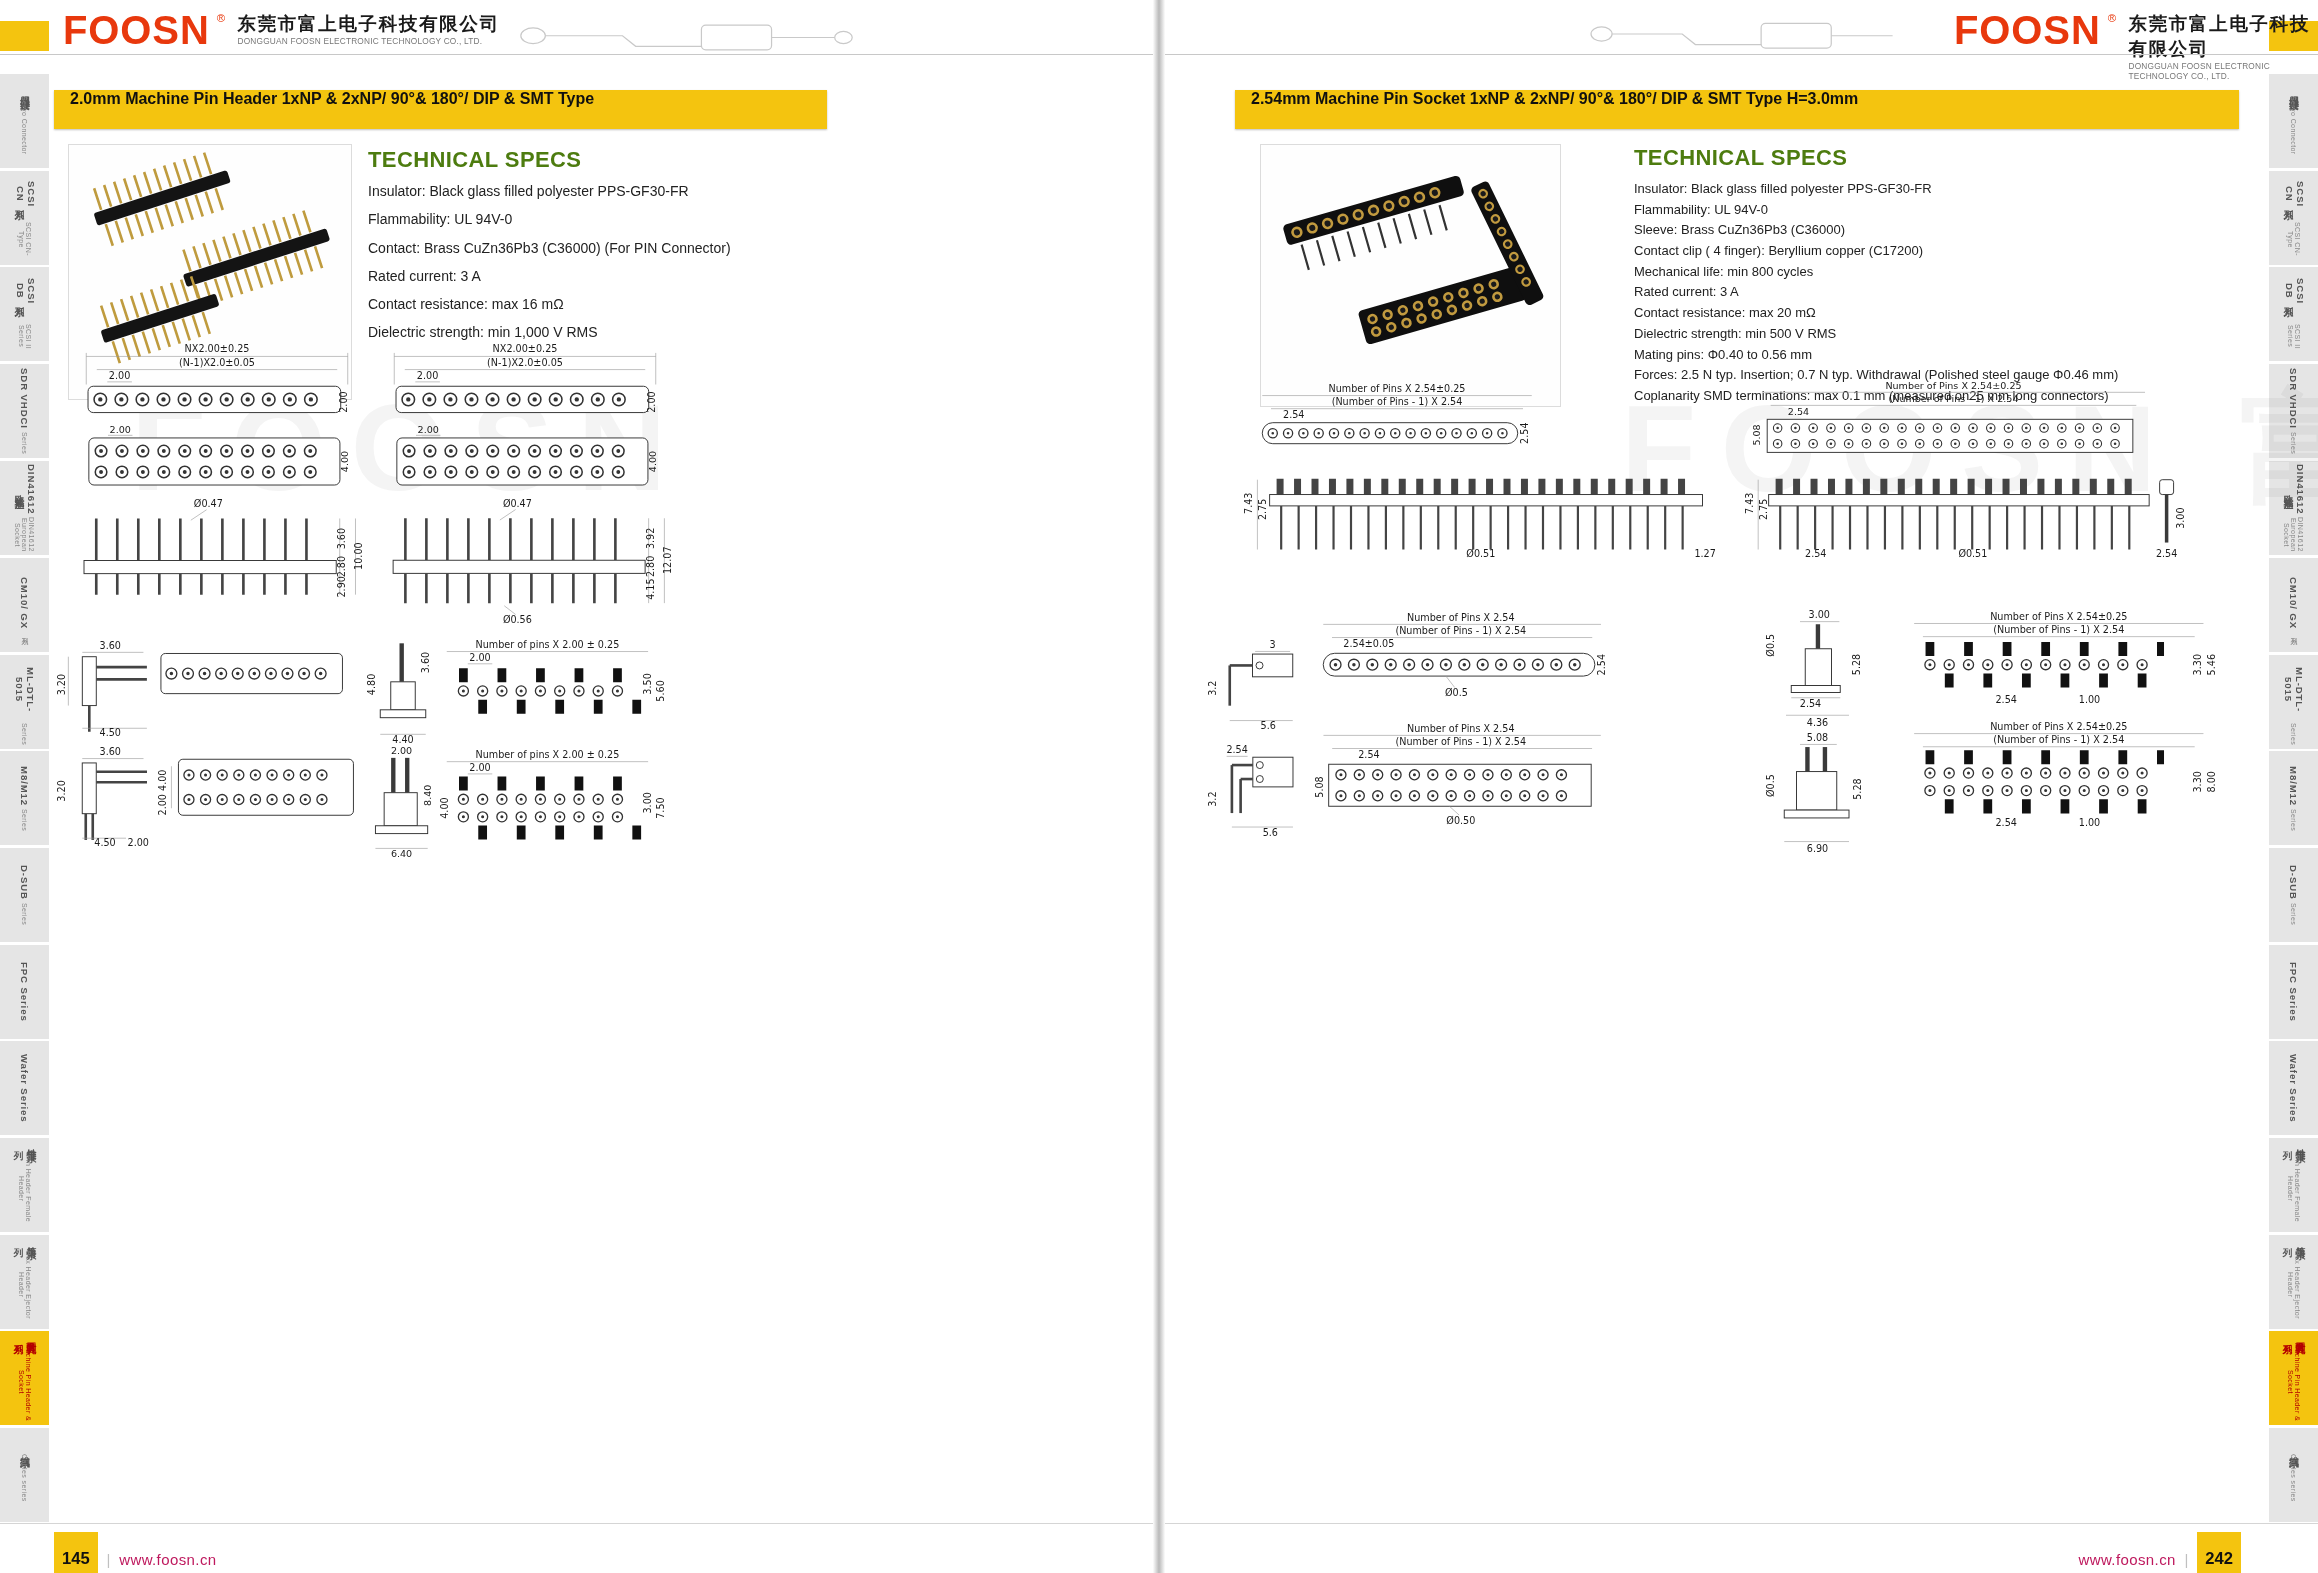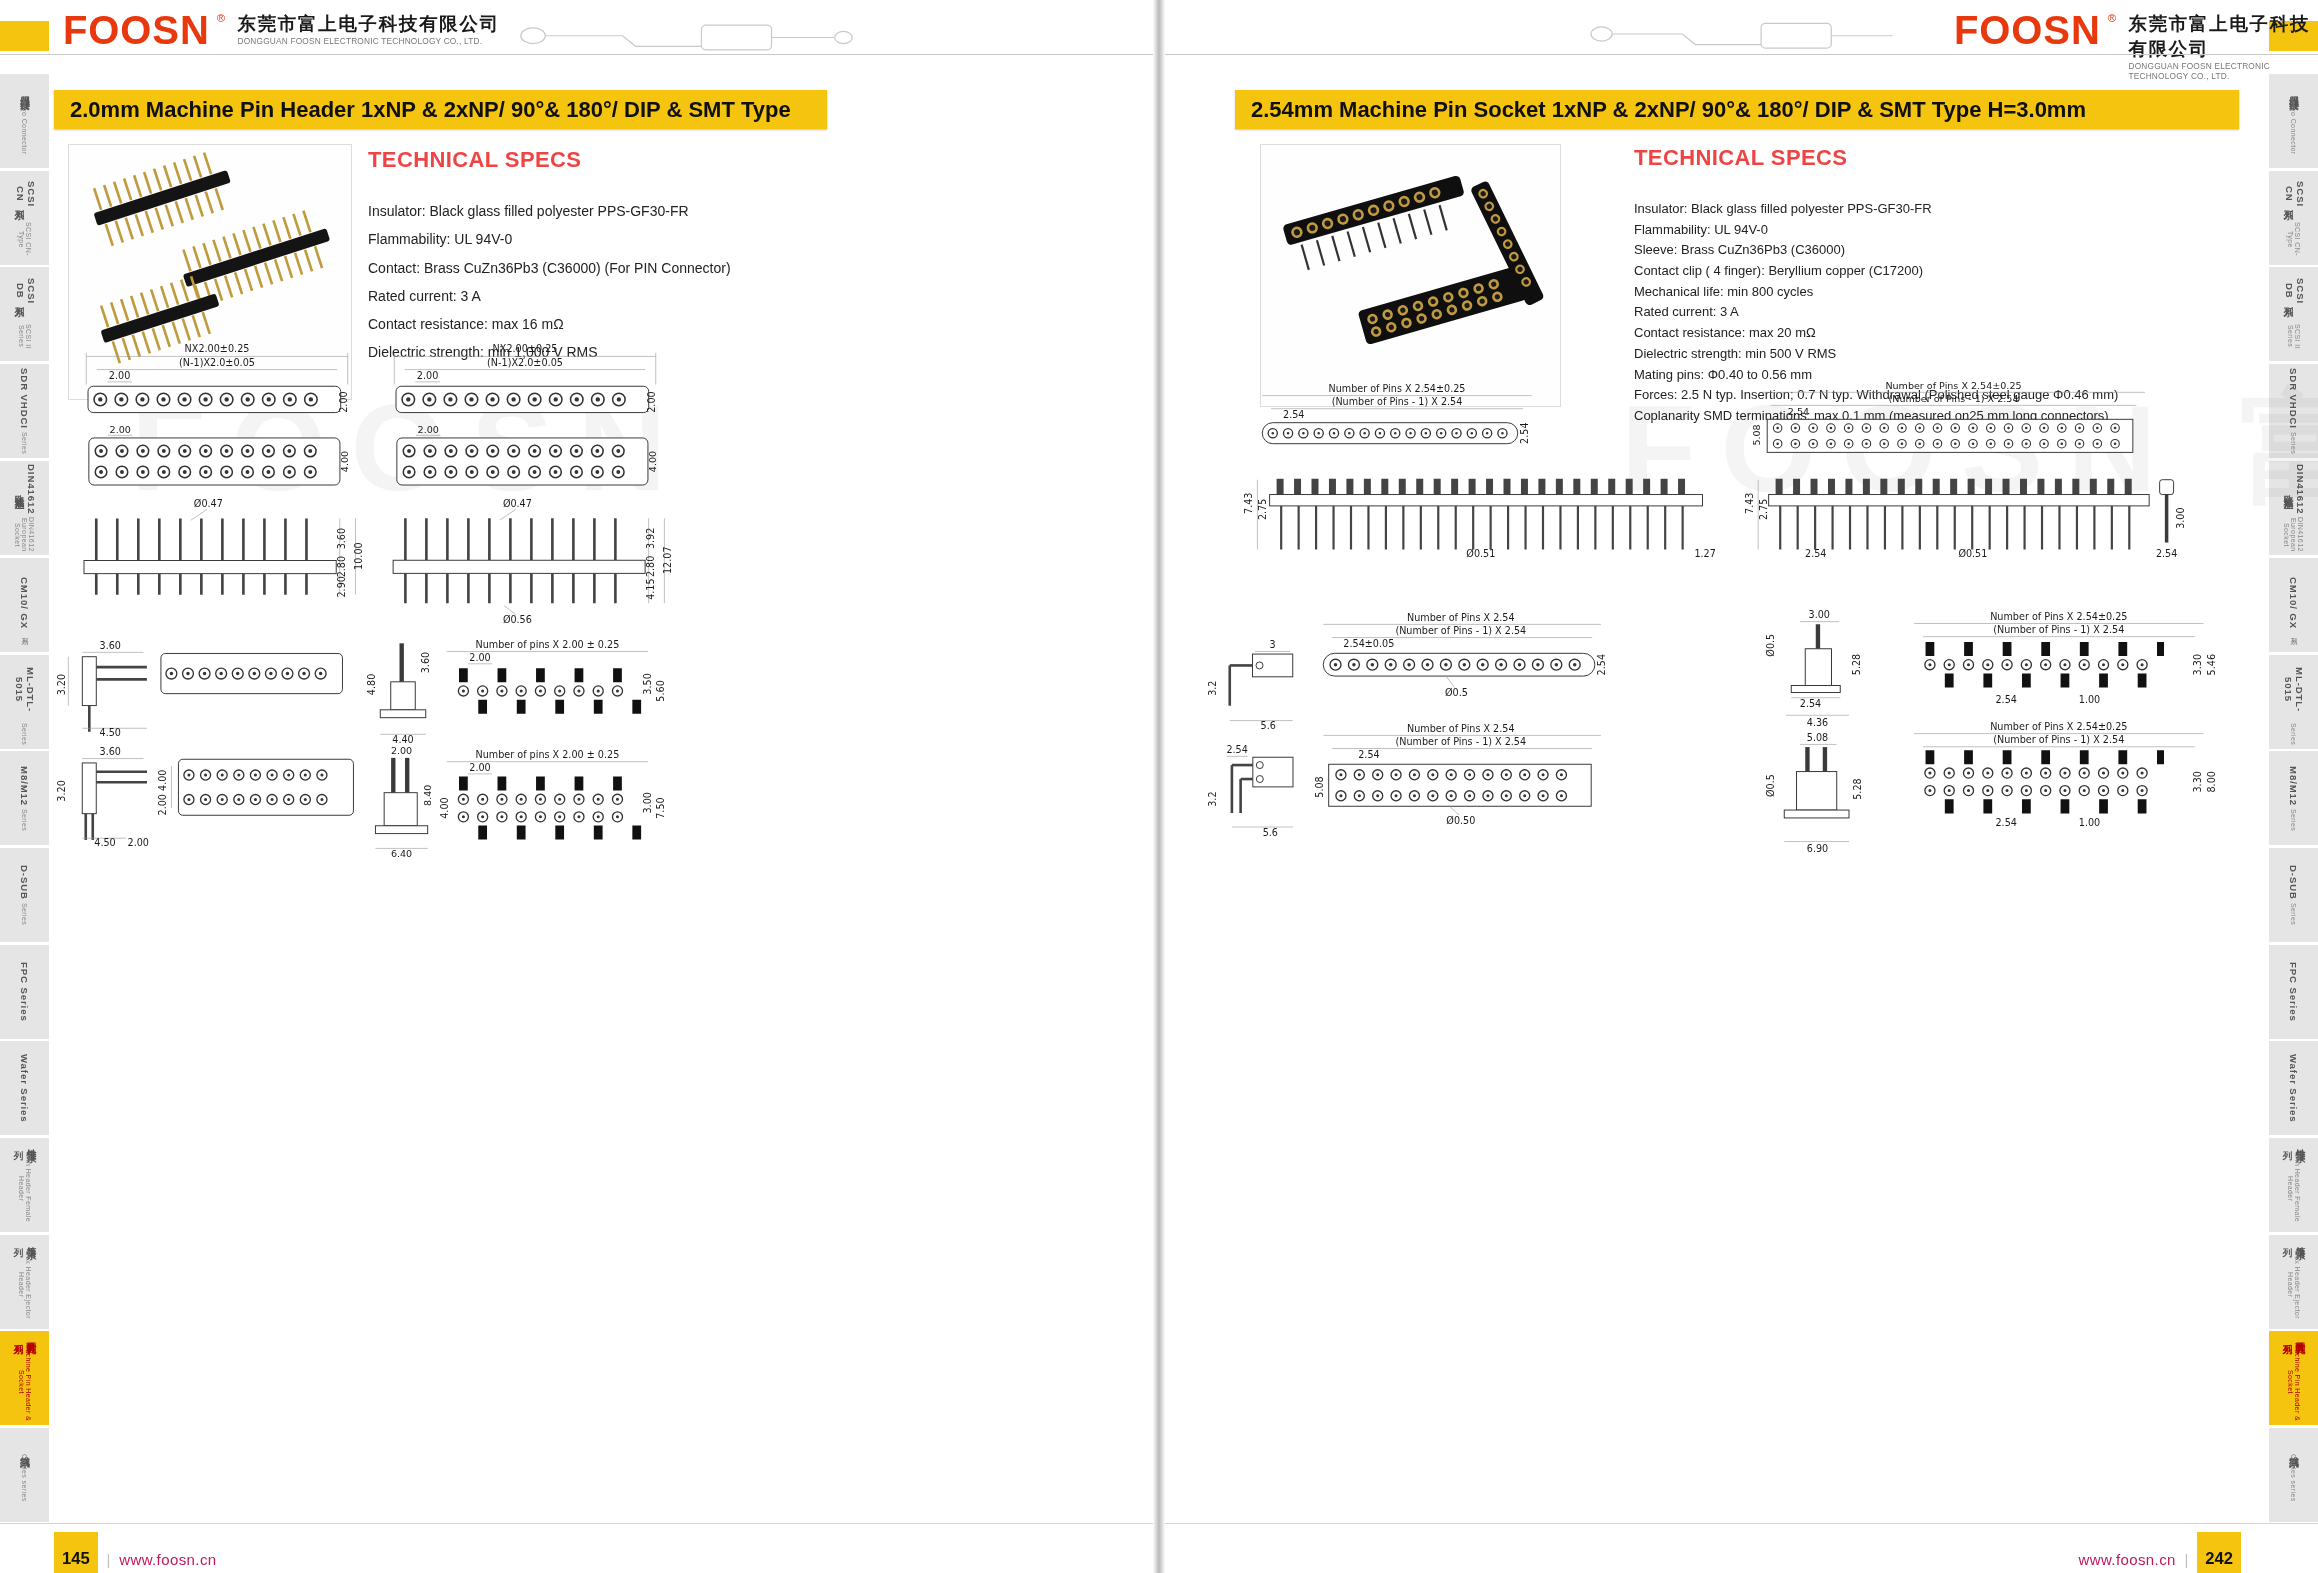--- a/index.html
+++ b/index.html
@@ -18,39 +18,39 @@
 .page-right .logo{left:789px}
 .logo-text{font-size:40px;line-height:39px;font-weight:bold;color:#e8380d;letter-spacing:0.9px}
 .reg{font-size:11.4px;color:#e8380d;margin-top:1.8px}
 .company{margin-left:5.3px;margin-top:0.9px}
 .company-cn{font-size:18.4px;font-weight:bold;color:#1a1a1a;letter-spacing:1.8px}
 .company-en{font-size:8.3px;color:#777;margin-top:0;letter-spacing:0.2px}
 .decor{position:absolute;top:10.5px}
 .page-left .decor{left:491px}
 .page-right .decor{left:412px}
 .dec{fill:none;stroke:#c9c9c9;stroke-width:1.4}
-.title-bar{position:absolute;top:90px;height:39px;background:#f4c40f;display:flex;align-items:center;padding-left:16px;font-size:22px;font-weight:bold;color:#101010;box-shadow:0 0.9px 1.8px rgba(0,0,0,.25)}
+.title-bar{position:absolute;top:90px;height:39px;background:#f4c40f;display:flex;padding-left:16px;font-size:16px;font-weight:bold;color:#101010;box-shadow:0 0.9px 1.8px rgba(0,0,0,.25)}
 .page-left .title-bar{left:54px;width:773px}
 .page-right .title-bar{left:70px;width:1004px}
 .tab-col{position:absolute;top:74px;width:49px;height:1448px;display:flex;flex-direction:column;gap:2.6px}
 .page-left .tab-col{left:0}
 .page-right .tab-col{right:0}
 .tab{flex:1;background:#e5e5e5;display:flex;align-items:center;justify-content:center;writing-mode:vertical-rl;gap:2.6px;padding:3.5px 0;text-align:center}
 .tab .t-cn{font-size:9.6px;font-weight:bold;color:#555;letter-spacing:0.9px}
 .tab .t-en{font-size:7px;color:#888;letter-spacing:0.4px}
 .tab .t-en:empty,.tab .t-cn:empty{display:none}
 .tab.active{background:#f4c40f}
 .tab.active .t-cn,.tab.active .t-en{color:#b30000}
 .photo-box{position:absolute;border:0.9px solid #dcdcdc;background:#fefefe}
 .page-left .photo-box{left:68px;top:144px;width:284px;height:256px}
 .page-right .photo-box{left:95px;top:144px;width:301px;height:263px}
 .specs{position:absolute}
 .page-left .specs{left:368px;top:147px;width:491px}
 .page-right .specs{left:469px;top:145px;width:613px}
-.specs h2{font-size:22px;color:#ef4444;margin-bottom:30px;letter-spacing:0.4px}
+.specs h2{font-size:22px;color:#4d7c0f;margin-bottom:10px;letter-spacing:0.4px}
 .page-left .specs p{font-size:14px;color:#222;margin-bottom:12.3px}
 .page-right .specs p{font-size:13px;color:#222;margin-bottom:5.7px}
 .wm{position:absolute;font-weight:bold;font-size:123px;letter-spacing:24.5px;color:rgba(60,60,60,.055);white-space:nowrap;pointer-events:none}
 .page-left .wm{left:131px;top:377px}
 .page-right .wm{left:456px;top:368px}
 .draw{position:absolute;overflow:visible}
 .draw .dm{font-size:11px;fill:#1a1a1a;font-family:"DejaVu Sans",sans-serif}
 .draw .dl{stroke:#999;stroke-width:.7}
 .draw .pt{stroke:#333;stroke-width:1.1;fill:#fff}
 .draw .pin{fill:#3a3a3a}

